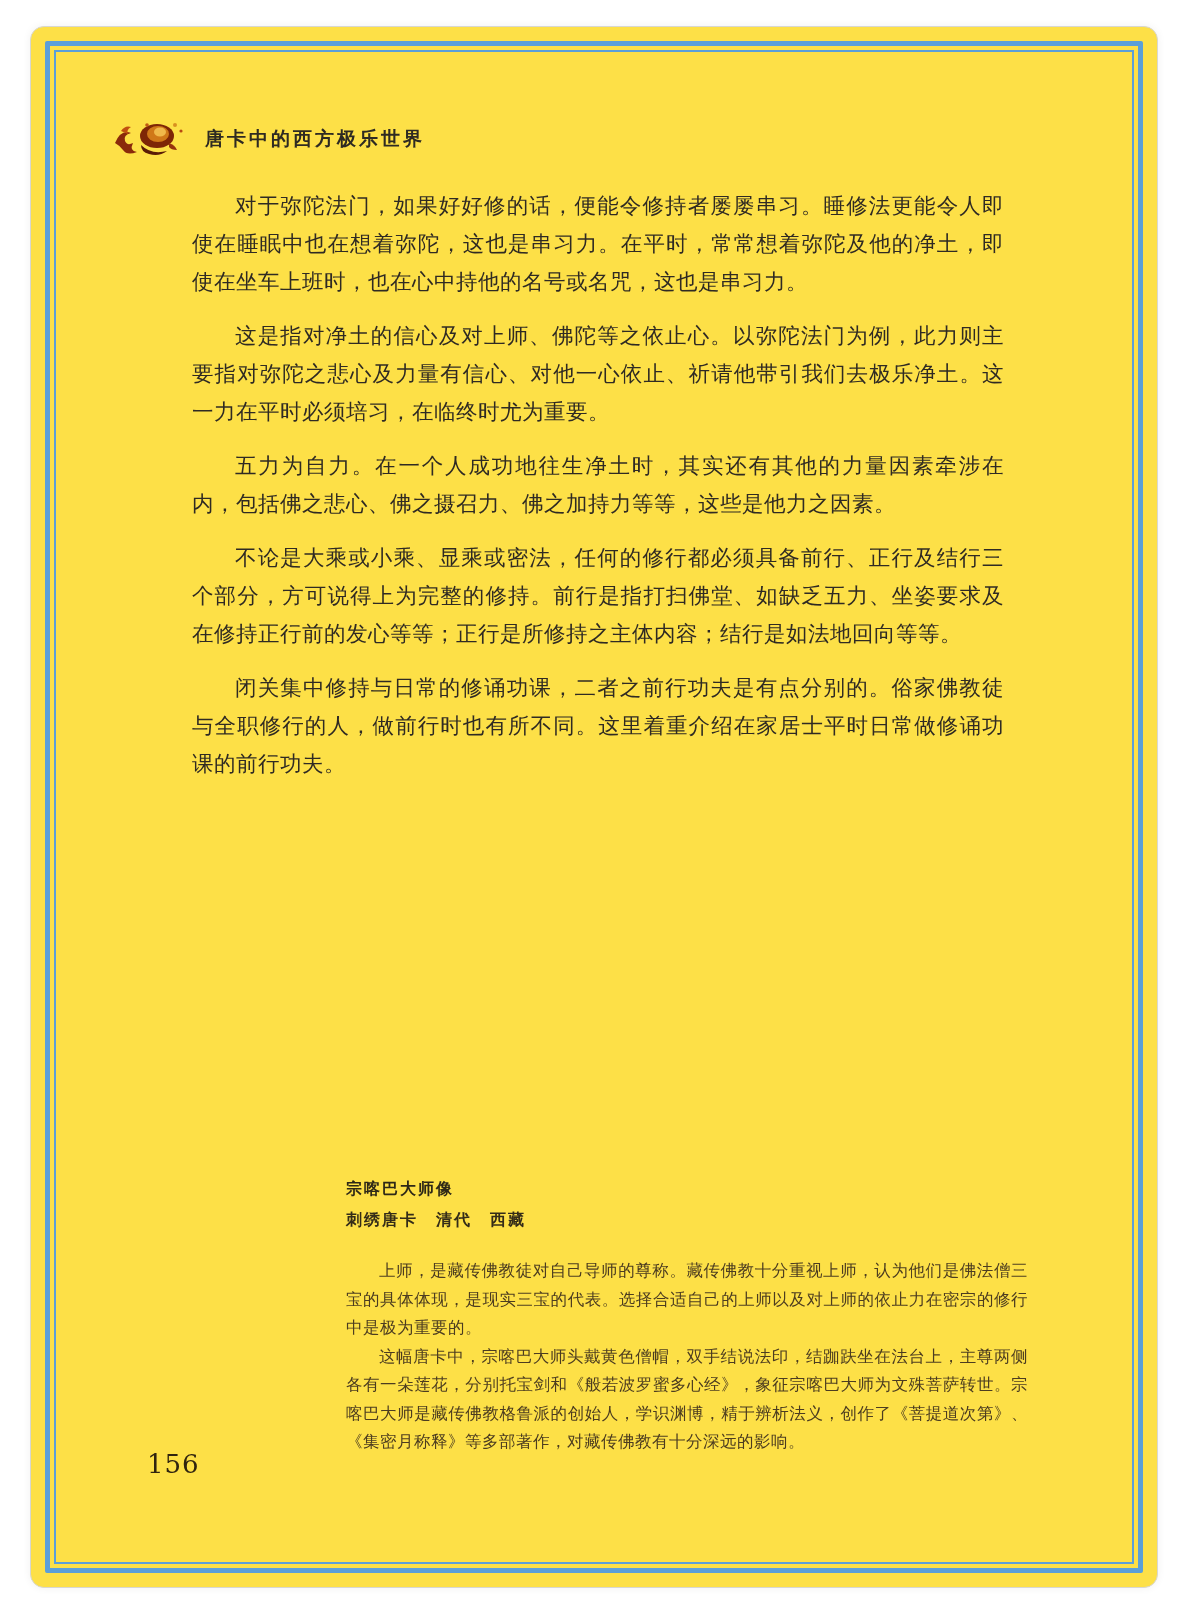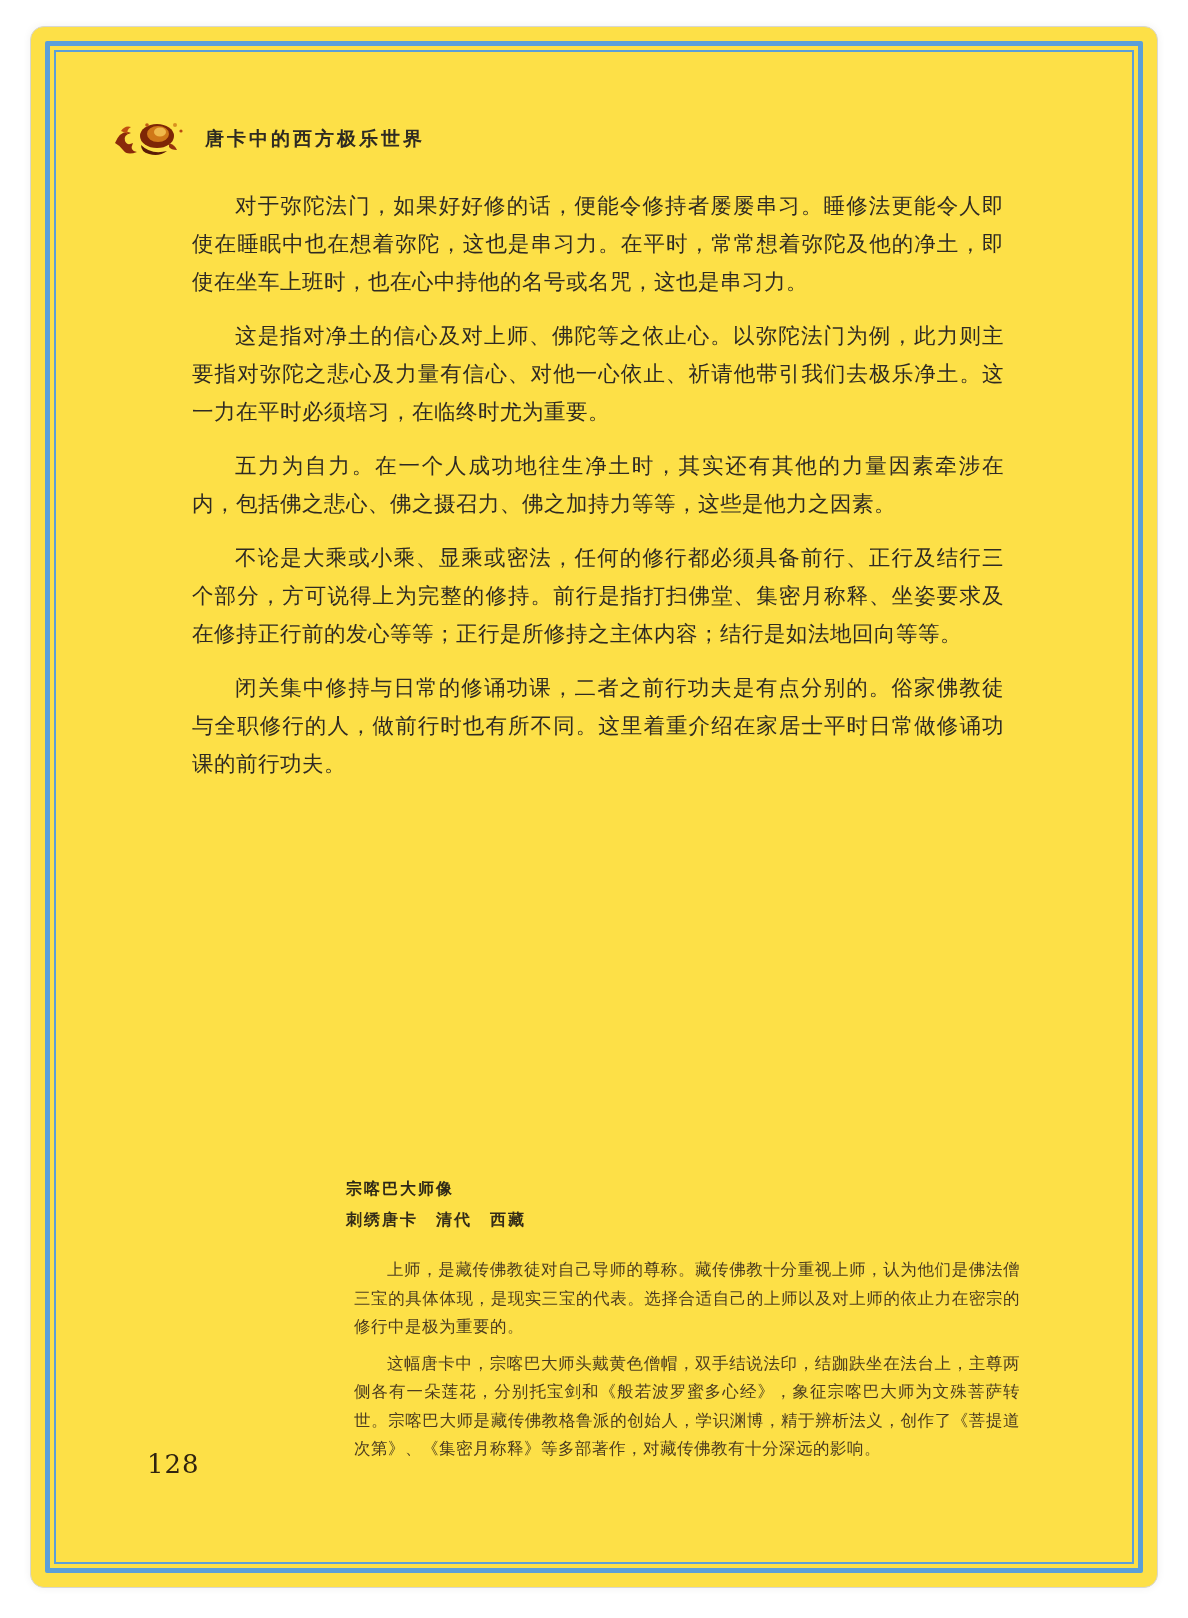--- a/index.html
+++ b/index.html
@@ -85,27 +85,26 @@
   }
   .figure-medium {
     font-family: "Liberation Sans", "DejaVu Sans", sans-serif;
     font-size: 16px;
     font-weight: bold;
     color: #342c18;
     letter-spacing: 2px;
     margin: 0 0 26px 0;
   }
   .figure-notes p {
-    margin: 8px;
+    margin: 0;
     text-indent: 2em;
     font-size: 16.5px;
     line-height: 28.5px;
     text-align: justify;
     letter-spacing: 0.5px;
-    font-family: Liberation Mono, monospace;
   }
   .page-number {
     position: absolute;
     left: 116px; top: 1422px;
     font-size: 26px;
     color: #30240f;
     font-family: "DejaVu Serif", serif;
     letter-spacing: 1px;
   }
 </style>
@@ -130,27 +129,27 @@
       <circle cx="36" cy="8" r="1.8" fill="#c05a12"></circle>
       <path d="M58 26 q6 2 8 7 q-6 0 -8 -3 z" fill="#96330c"></path>
     </svg>
     <span class="book-title">唐卡中的西方极乐世界</span>
   </div>
 
   <div class="main-text">
     <p>对于弥陀法门，如果好好修的话，便能令修持者屡屡串习。睡修法更能令人即使在睡眠中也在想着弥陀，这也是串习力。在平时，常常想着弥陀及他的净土，即使在坐车上班时，也在心中持他的名号或名咒，这也是串习力。</p>
     <p>这是指对净土的信心及对上师、佛陀等之依止心。以弥陀法门为例，此力则主要指对弥陀之悲心及力量有信心、对他一心依止、祈请他带引我们去极乐净土。这一力在平时必须培习，在临终时尤为重要。</p>
     <p>五力为自力。在一个人成功地往生净土时，其实还有其他的力量因素牵涉在内，包括佛之悲心、佛之摄召力、佛之加持力等等，这些是他力之因素。</p>
-    <p>不论是大乘或小乘、显乘或密法，任何的修行都必须具备前行、正行及结行三个部分，方可说得上为完整的修持。前行是指打扫佛堂、集密月称释、坐姿要求及在修持正行前的发心等等；正行是所修持之主体内容；结行是如法地回向等等。</p>
+    <p>不论是大乘或小乘、显乘或密法，任何的修行都必须具备前行、正行及结行三个部分，方可说得上为完整的修持。前行是指打扫佛堂、如缺乏五力、坐姿要求及在修持正行前的发心等等；正行是所修持之主体内容；结行是如法地回向等等。</p>
     <p>闭关集中修持与日常的修诵功课，二者之前行功夫是有点分别的。俗家佛教徒与全职修行的人，做前行时也有所不同。这里着重介绍在家居士平时日常做修诵功课的前行功夫。</p>
   </div>
 
   <div class="figure-caption">
     <p class="figure-title">宗喀巴大师像</p>
     <p class="figure-medium">刺绣唐卡　清代　西藏</p>
     <div class="figure-notes">
       <p>上师，是藏传佛教徒对自己导师的尊称。藏传佛教十分重视上师，认为他们是佛法僧三宝的具体体现，是现实三宝的代表。选择合适自己的上师以及对上师的依止力在密宗的修行中是极为重要的。</p>
       <p>这幅唐卡中，宗喀巴大师头戴黄色僧帽，双手结说法印，结跏趺坐在法台上，主尊两侧各有一朵莲花，分别托宝剑和《般若波罗蜜多心经》，象征宗喀巴大师为文殊菩萨转世。宗喀巴大师是藏传佛教格鲁派的创始人，学识渊博，精于辨析法义，创作了《菩提道次第》、《集密月称释》等多部著作，对藏传佛教有十分深远的影响。</p>
     </div>
   </div>
 
-  <div class="page-number">128</div>
+  <div class="page-number">156</div>
 </div>
 
 </body></html>

